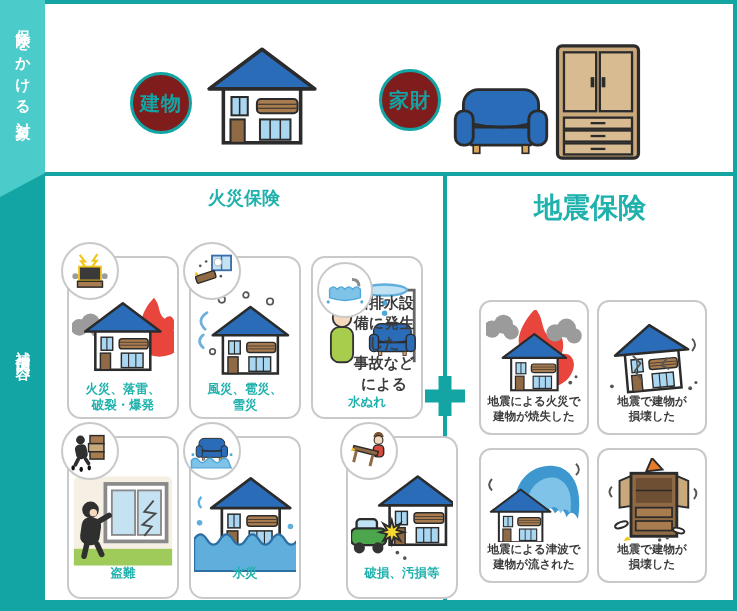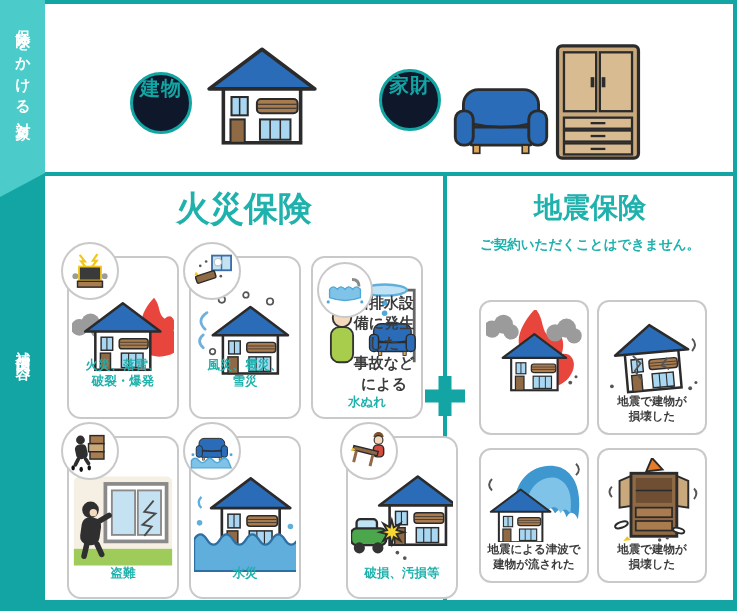--- a/index.html
+++ b/index.html
@@ -25,30 +25,30 @@
   
   .side-dark{position:absolute;left:0;top:170px;width:45px;height:441px;background:var(--teal-dark);}
   .side-light{position:absolute;left:0;top:0;width:45px;height:197px;background:var(--teal-light);
     clip-path:polygon(0 0,100% 0,100% 87.8%,0 100%);z-index:2;}
   .vtext{writing-mode:vertical-rl;text-orientation:upright;color:#fff;font-weight:bold;
     font-size:15px;letter-spacing:4px;position:absolute;left:50%;transform:translateX(-50%);}
   .side-light .vtext{top:17px;}
   .side-dark .vtext{top:170px;}
   
   .circle-label{position:absolute;width:62px;height:62px;border:3px solid var(--teal-dark);
-    border-radius:50%;background:#0f172a;display:flex;justify-content:center;
+    border-radius:50%;background:#7f1d1d;display:flex;align-items:center;justify-content:center;
     color:var(--teal-dark);font-weight:bold;font-size:20px;box-sizing:border-box;letter-spacing:1px;}
   #lbl-building{left:130px;top:72px;}
   #lbl-contents{left:379px;top:69px;}
   .top-house{position:absolute;left:201px;top:44px;}
   .top-sofa{position:absolute;left:452px;top:80px;}
   .top-wardrobe{position:absolute;left:552px;top:42px;}
   
   .fire-title{position:absolute;left:45px;top:186px;width:398px;text-align:center;
-    color:var(--teal-text);font-size:34px;font-weight:bold;margin:0;}
+    color:var(--teal-text);font-size:18px;font-weight:bold;margin:0;}
   .eq-title{position:absolute;left:447px;top:189px;width:286px;text-align:center;
     color:var(--teal-text);font-size:28px;font-weight:bold;margin:0;}
   .eq-note{position:absolute;left:447px;top:235px;width:286px;text-align:center;
     color:var(--teal-text);font-size:13.5px;font-weight:bold;line-height:1.4;}
   
   .panel{position:absolute;width:112px;height:163px;background:#fff;border:2.5px solid var(--panel-border);
     border-radius:14px;box-sizing:border-box;}
   #fp1{left:67px;top:256px;} #fp2{left:189px;top:256px;} #fp3{left:311px;top:256px;}
   #fp4{left:67px;top:436px;} #fp5{left:189px;top:436px;} #fp6{left:311px;top:436px;margin-left:35px;}
   .epanel{position:absolute;width:110px;height:135px;background:#fff;border:2.5px solid var(--panel-border);
@@ -56,21 +56,21 @@
   #ep1{left:479px;top:300px;} #ep2{left:597px;top:300px;}
   #ep3{left:479px;top:448px;} #ep4{left:597px;top:448px;}
   .scene{position:absolute;left:50%;transform:translateX(-50%);}
   .panel .scene{top:32px;}
   #fp3 .scene{top:8px;}
   .epanel .scene{top:8px;}
   .bubble{position:absolute;width:58px;height:58px;background:#fff;border:2.5px solid var(--panel-border);
     border-radius:50%;top:-16px;left:-8px;display:flex;align-items:center;justify-content:center;
     box-sizing:border-box;z-index:3;}
   .bubble-in{top:4px;left:4px;width:56px;height:56px;}
-  .cap{position:absolute;left:0;right:0;bottom:28px;text-align:center;font-weight:bold;
+  .cap{position:absolute;left:0;right:0;bottom:4px;text-align:center;font-weight:bold;
     color:var(--teal-text);font-size:12.5px;line-height:1.3;}
   .cap-one{bottom:16px;}
   .cap3{bottom:7px;}
   .cap3 .plain{display:block;color:#3C3C3C;font-size:15px;font-weight:bold;line-height:1.35;padding-left:34px;}
   .cap3 .accent{display:block;color:var(--teal-text);font-size:12.5px;font-weight:bold;}
   .ecap{position:absolute;left:0;right:0;bottom:8px;text-align:center;font-weight:bold;
     color:#3C3C3C;font-size:11.5px;line-height:1.35;}
   .cap span,.ecap span{display:block;}
   
   .plus{position:absolute;left:425px;top:376px;z-index:4;}
@@ -327,32 +327,35 @@
       <span>破損、汚損等</span>
     </div>
   </div>
 
   <svg class="plus" width="40" height="40" viewBox="0 0 40 40">
     <path d="M13.5 0 h13 v13.5 H40 v13 H26.5 V40 h-13 V26.5 H0 v-13 h13.5 Z" fill="#12A5A4"></path>
   </svg>
 
   <h2 class="eq-title">地震保険</h2>
   <div class="eq-note">
-    <span style="display:block">ご契約いただくことはできません。</span>
   </div>
 
   <div class="epanel" id="ep1">
     <svg class="scene" width="96" height="84" viewBox="0 0 100 88">
       <use href="#flame" transform="translate(14,-4) scale(1.25)"></use>
       <use href="#smoke" transform="translate(-4,8)"></use>
       <use href="#smoke" transform="translate(62,12)"></use>
       <use href="#house" transform="translate(12,22) scale(0.64)"></use>
       <circle cx="88" cy="76" r="2" fill="#555"></circle>
         <circle cx="94" cy="70" r="1.6" fill="#555"></circle>
     </svg>
+    <div class="ecap">
+      <span>地震による火災で</span>
+        <span>建物が焼失した</span>
+    </div>
   </div>
 
   <div class="epanel" id="ep2">
     <svg class="scene" width="96" height="84" viewBox="0 0 100 88">
       <g transform="rotate(-5 50 54)">
           <use href="#house" transform="translate(6,12) scale(0.74)"></use>
         </g>
       <path d="M30 48 L38 56 L32 64 L40 74" stroke="#555" stroke-width="2" fill="none"></path>
       <path d="M66 50 L60 58 L68 62" stroke="#555" stroke-width="2" fill="none"></path>
       <path d="M92 30 q6 6 0 13" stroke="#555" stroke-width="2" fill="none"></path>

